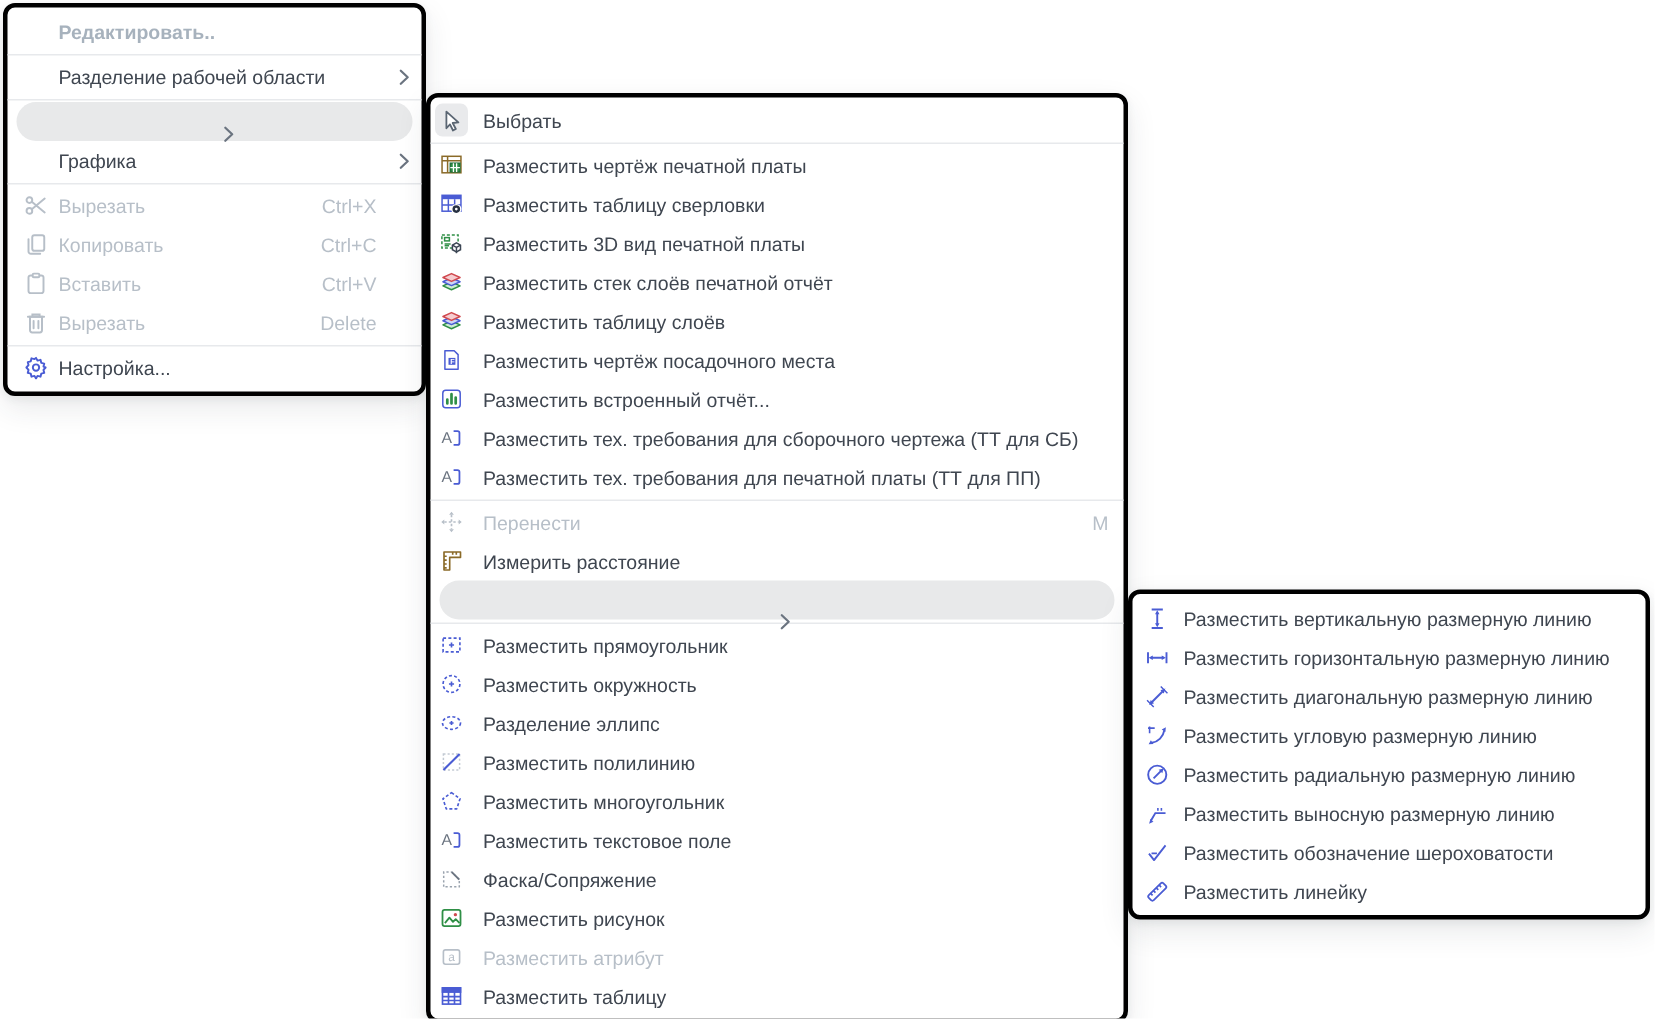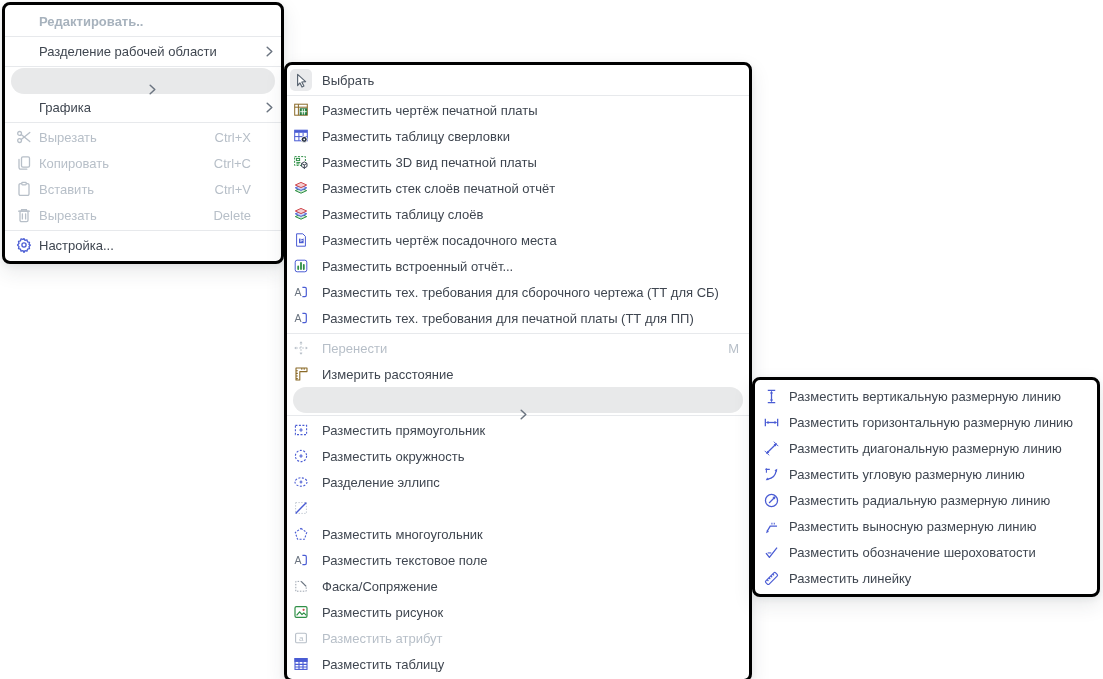--- a/index.html
+++ b/index.html
@@ -12,21 +12,21 @@
   }
   .menu {
     position: absolute;
     background: #ffffff;
     border: 3px solid #000000;
     border-radius: 8px;
     box-shadow: 0 8px 20px rgba(40,50,60,.10), 0 2px 6px rgba(40,50,60,.07);
   }
   .menu1 { left: 2px;   top: 2px;   width: 282px; padding: 3px 0; z-index: 1; }
   .menu2 { left: 284px; top: 62px;  width: 468px; padding: 2px 0; z-index: 2; }
-  .menu3 { left: 752px; top: 377px; width: 348px; padding: 3px 0; z-index: 3; }
+  .menu3 { left: 752px; top: 393px; width: 348px; padding: 3px 0; z-index: 3; }
 
   .menu-item {
     display: flex; align-items: center;
     height: 26px;
     font-size: 13px;
     color: #3f4650;
     cursor: default;
     white-space: nowrap;
   }
   .menu1 .menu-item { padding: 0 8px 0 11px; }
@@ -310,20 +310,21 @@
       </span>
       <span class="label">Разделение эллипс</span>
     </div>
     <div class="menu-item">
       <span class="icon">
         <svg width="16" height="16" viewBox="0 0 16 16" fill="none">
           <rect x="2.6" y="2.6" width="10.8" height="10.8" stroke="#c3cad3" stroke-dasharray="1.4 1.4"></rect>
           <path d="M2.6 13.4 13.4 2.6" stroke="#4a5cd4" stroke-width="1.4"></path>
         </svg>
       </span>
+      <span class="label">Разместить полилинию</span>
     </div>
     <div class="menu-item">
       <span class="icon">
         <svg width="16" height="16" viewBox="0 0 16 16" fill="none" stroke="#4a5cd4" stroke-width="1.1">
           <path d="M8 2.4l5.7 4.1-2.2 6.7H4.5L2.3 6.5z" stroke-dasharray="2 1.4" stroke-linejoin="round"></path>
         </svg>
       </span>
       <span class="label">Разместить многоугольник</span>
     </div>
     <div class="menu-item">

